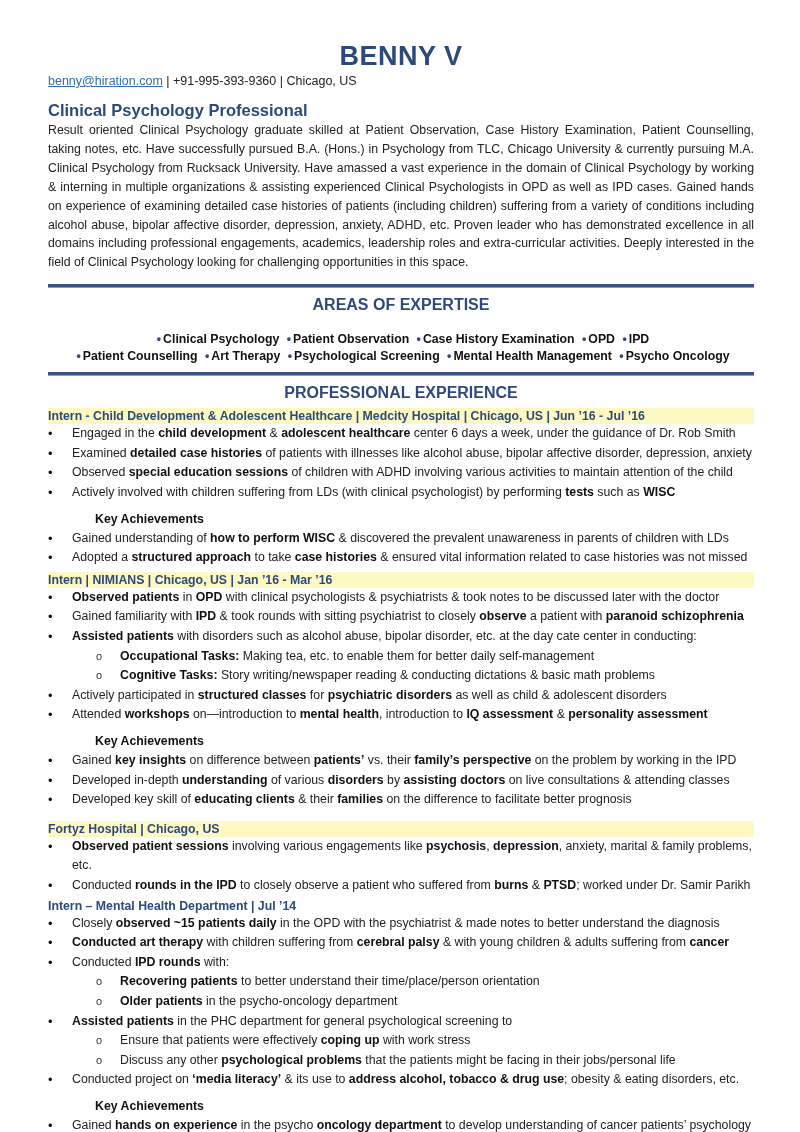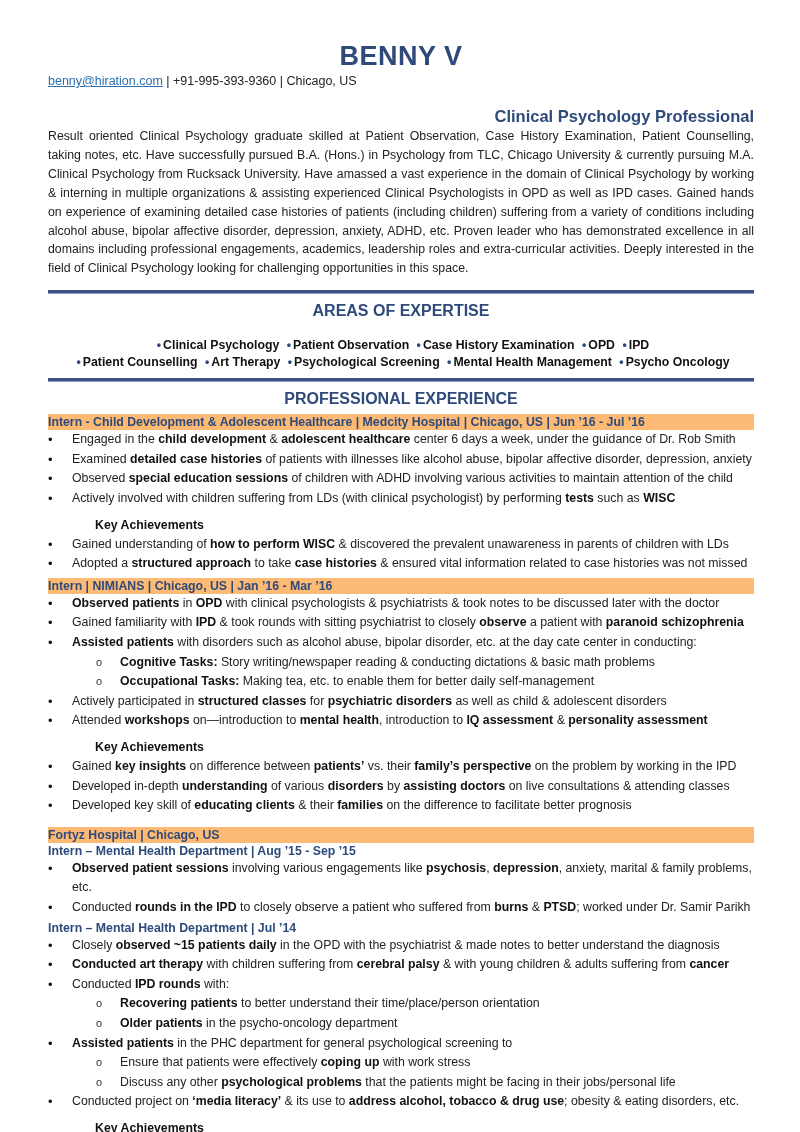--- a/index.html
+++ b/index.html
@@ -3,29 +3,29 @@
 <meta charset="utf-8">
 <style>
   html, body { margin: 0; padding: 0; background: #ffffff; }
   body { width: 800px; height: 1132px; position: relative; overflow: hidden;
          font-family: "Liberation Sans", sans-serif; color: #1a1a1a; }
   .page { position: absolute; left: 48px; top: 0; width: 706px; }
   .name { text-align: center; font-size: 27px; font-weight: bold; color: #2e4a7a;
           margin-top: 41px; line-height: 30px; letter-spacing: 0.5px; }
   .contact { font-size: 12.5px; margin-top: 2px; line-height: 16px; color: #222; }
   .contact a { color: #2e6fb0; text-decoration: underline; }
-  .headline { text-align: right; font-size: 16.5px; font-weight: bold; color: #2e4a7a;
-              margin-top: 17px; line-height: 20px; }
+  .headline { text-align: left; font-size: 16.5px; font-weight: bold; color: #2e4a7a;
+              margin-top: 11px; line-height: 20px; }
   .summary { font-size: 12.3px; line-height: 18.9px; text-align: justify; margin-top: 1px; color: #222; }
   .rule { height: 3px; background: #3b5282; border-bottom: 1px solid #8a9bbd; margin-top: 12px; }
   .section-title { text-align: center; font-size: 16px; font-weight: bold; color: #2e4a7a;
                    margin-top: 8px; line-height: 18px; }
   .skills { text-align: center; font-size: 12.3px; font-weight: bold; line-height: 16.5px; margin-top: 17px; color: #111; }
   .skills .dot { color: #2e4a7a; margin: 0 2px 0 4px; }
-  .job-bar { background: #fdba74; color: #2e4a7a; font-size: 12.3px; font-weight: bold;
+  .job-bar { background: #fef9c3; color: #2e4a7a; font-size: 12.3px; font-weight: bold;
              line-height: 16px; padding: 0 0 0 0; margin-top: 13px; }
   .job-sub { color: #2e4a7a; font-size: 12.3px; font-weight: bold; line-height: 16px; }
   ul.b { list-style: none; margin: 0; padding: 0; }
   ul.b > li { position: relative; padding-left: 24px; font-size: 12.3px; line-height: 19.6px; color: #222; }
   ul.b > li::before { content: "\2022"; position: absolute; left: 0; top: 0; font-size: 13px; color: #111; }
   ul.sub { list-style: none; margin: 0; padding: 0; }
   ul.sub > li { position: relative; padding-left: 72px; font-size: 12.3px; line-height: 19.6px; color: #222; }
   ul.sub > li::before { content: "o"; position: absolute; left: 48px; top: 0; font-size: 11px; color: #333; }
   .ka { font-size: 12.3px; font-weight: bold; line-height: 16px; margin-top: 8px; margin-bottom: 2px; color: #111; padding-left: 47px; }
   b { font-weight: bold; color: #111; }
@@ -67,37 +67,36 @@
         </ul>
       </div>
       <div>
         <div class="job-bar" style="margin-top: 4px;">Intern | NIMIANS | Chicago, US | Jan ’16 - Mar ’16</div>
         <ul class="b">
           <li><b>Observed patients</b><span> in </span><b>OPD</b><span> with clinical psychologists &amp; psychiatrists &amp; took notes to be discussed later with the doctor</span></li>
           <li><span>Gained familiarity with </span><b>IPD</b><span> &amp; took rounds with sitting psychiatrist to closely </span><b>observe</b><span> a patient with </span><b>paranoid schizophrenia</b></li>
           <li><b>Assisted patients</b><span> with disorders such as alcohol abuse, bipolar disorder, etc. at the day cate center in conducting:</span></li>
           <li class="nob" style="padding-left: 0px;">
             <ul class="sub">
+              <li><b>Occupational Tasks:</b><span> Making tea, etc. to enable them for better daily self-management</span></li>
               <li><b>Cognitive Tasks:</b><span>  Story writing/newspaper reading &amp; conducting dictations &amp; basic math problems</span></li>
-              <li><b>Occupational Tasks:</b><span> Making tea, etc. to enable them for better daily self-management</span></li>
             </ul>
           </li>
           <li><span>Actively participated in </span><b>structured classes</b><span> for </span><b>psychiatric disorders</b><span> as well as child &amp; adolescent disorders</span></li>
           <li><span>Attended </span><b>workshops</b><span> on—introduction to </span><b>mental health</b><span>, introduction to </span><b>IQ assessment</b><span> &amp; </span><b>personality assessment</b></li>
         </ul>
         <div class="ka">Key Achievements</div>
         <ul class="b">
           <li><span>Gained </span><b>key insights</b><span> on difference between </span><b>patients’</b><span> vs. their </span><b>family’s perspective</b><span> on the problem by working in the IPD</span></li>
           <li><span>Developed in-depth </span><b>understanding</b><span> of various </span><b>disorders</b><span> by </span><b>assisting doctors</b><span> on live consultations &amp; attending classes</span></li>
           <li><span>Developed key skill of </span><b>educating clients</b><span> &amp; their </span><b>families</b><span> on the difference to facilitate better prognosis</span></li>
         </ul>
       </div>
       <div>
         <div class="job-bar" style="margin-top: 11px;">Fortyz Hospital | Chicago, US</div>
-        <div class="job-sub">Intern – Mental Health Department | Aug ’15 - Sep ’15</div>
         <ul class="b">
           <li><b>Observed patient sessions</b><span> involving various engagements like </span><b>psychosis</b><span>, </span><b>depression</b><span>, anxiety, marital &amp; family problems, etc.</span></li>
           <li><span>Conducted </span><b>rounds in the IPD</b><span> to closely observe a patient who suffered from </span><b>burns</b><span> &amp; </span><b>PTSD</b><span>; worked under Dr. Samir Parikh</span></li>
         </ul>
         <div class="job-sub" style="margin-top: 2px;">Intern – Mental Health Department | Jul ’14</div>
         <ul class="b">
           <li><span>Closely </span><b>observed ~15 patients daily</b><span> in the OPD with the psychiatrist &amp; made notes to better understand the diagnosis</span></li>
           <li><b>Conducted art therapy</b><span> with children suffering from </span><b>cerebral palsy</b><span> &amp; with young children &amp; adults suffering from </span><b>cancer</b></li>
           <li><span>Conducted </span><b>IPD rounds</b><span> with:</span></li>
           <li class="nob" style="padding-left: 0px;">

